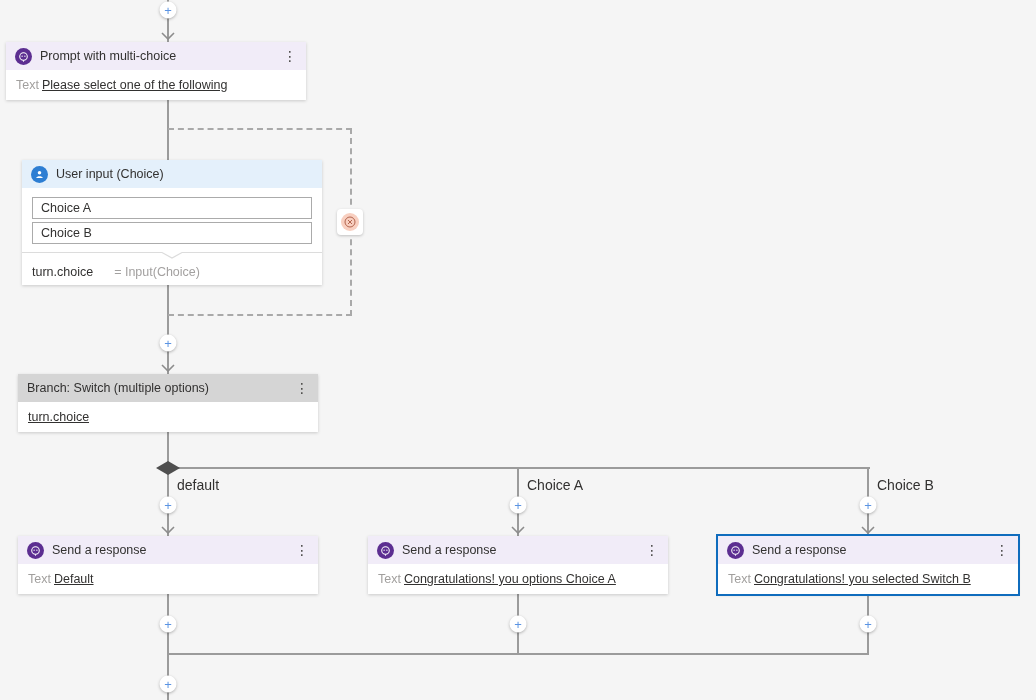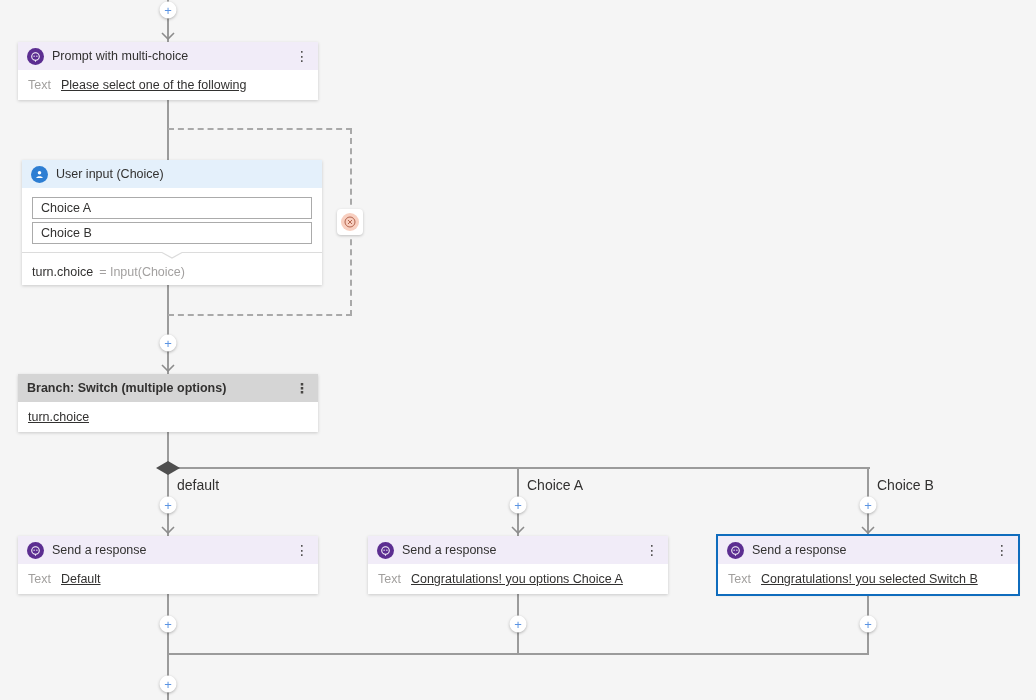--- a/index.html
+++ b/index.html
@@ -34,41 +34,41 @@
   }
   
   .node{
     position:absolute;width:300px;background:#ffffff;
     box-shadow:0 1px 3px rgba(0,0,0,.18);z-index:3;
   }
   .node.selected{outline:2px solid #0f6cbd;}
   .node-header{height:28px;display:flex;align-items:center;padding:0 8px 0 9px;box-sizing:border-box;}
   .hdr-lavender{background:#f1ecf8;}
   .hdr-blue{background:#e4f0fb;}
-  .hdr-gray{background:#d5d5d5;font-weight:bold;}
+  .hdr-gray{background:#d5d5d5;}
   .icon-circle{
     width:17px;height:17px;border-radius:50%;flex:none;margin-right:8px;
     display:flex;align-items:center;justify-content:center;
   }
   .icon-purple{background:#5c2e91;}
   .icon-blue{background:#2d7ed3;}
   .node-title{white-space:nowrap;overflow:hidden;}
   .kebab{margin-left:auto;color:#484644;font-size:14px;width:16px;text-align:center;cursor:pointer;user-select:none;}
-  .node-body{display:flex;align-items:center;gap:10px;height:30px;padding:0 10px;box-sizing:border-box;background:#fff;}
+  .node-body{display:flex;align-items:center;gap:3px;height:30px;padding:0 10px;box-sizing:border-box;background:#fff;}
   .field-label{color:#a19f9d;flex:none;}
   .field-value{white-space:nowrap;overflow:hidden;text-decoration:underline;}
   
   .options{padding:9px 10px 0 10px;}
   .option-box{
     height:20px;line-height:20px;border:1px solid #ababab;background:#fff;
     padding:0 0 0 8px;margin-bottom:3px;white-space:nowrap;overflow:hidden;
   }
   .divider-notch{display:block;margin-top:3px;}
   .result-row{display:flex;align-items:center;height:26px;padding:0 10px;}
-  .result-rhs{color:#a3a1a0;margin-left:6px;}
+  .result-rhs{color:#a3a1a0;margin-left:21px;}
   
   .branch-label{position:absolute;font-size:14px;color:#323130;white-space:nowrap;z-index:4;}
   
   .badge{
     position:absolute;left:337px;top:209px;width:26px;height:26px;border-radius:4px;
     background:#ffffff;box-shadow:0 1px 3px rgba(0,0,0,.22);z-index:5;
     display:flex;align-items:center;justify-content:center;cursor:pointer;
   }
   .badge-circle{
     width:18px;height:18px;border-radius:50%;background:#f8cfc0;
@@ -128,21 +128,21 @@
 
 <div class="badge">
   <div class="badge-circle">
     <svg width="12" height="12" viewBox="0 0 12 12">
       <circle cx="6" cy="6" r="5" stroke="#b2644e" stroke-width="1" fill="none"></circle>
       <path d="M4 4 L8 8 M8 4 L4 8" stroke="#b2644e" stroke-width="1"></path>
     </svg>
   </div>
 </div>
 
-<div class="node" style="left:18px;top:42px">
+<div class="node" style="left:6px;top:42px">
   <div class="node-header hdr-lavender">
     <span class="icon-circle icon-purple">
       <svg width="11" height="11" viewBox="0 0 16 16">
         <circle cx="8" cy="8" r="5.5" stroke="#fff" stroke-width="1.5" fill="none"></circle>
         <circle cx="6" cy="7.5" r="1" fill="#fff"></circle>
           <circle cx="10" cy="7.5" r="1" fill="#fff"></circle>
         <path d="M8 13.5 L8 15.5" stroke="#fff" stroke-width="1.5"></path>
       </svg>
     </span>
     <span class="node-title">Prompt with multi-choice</span>

